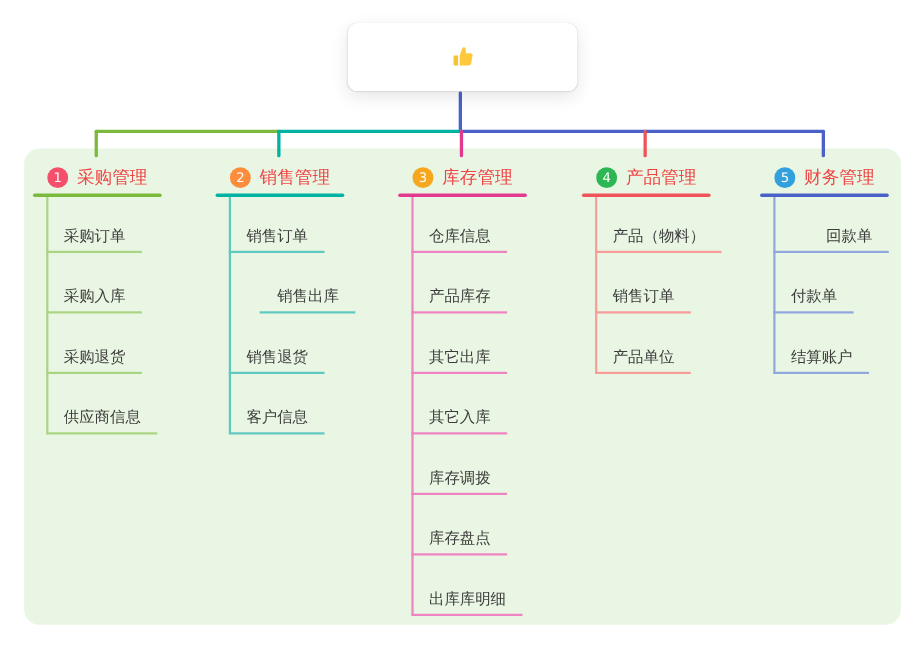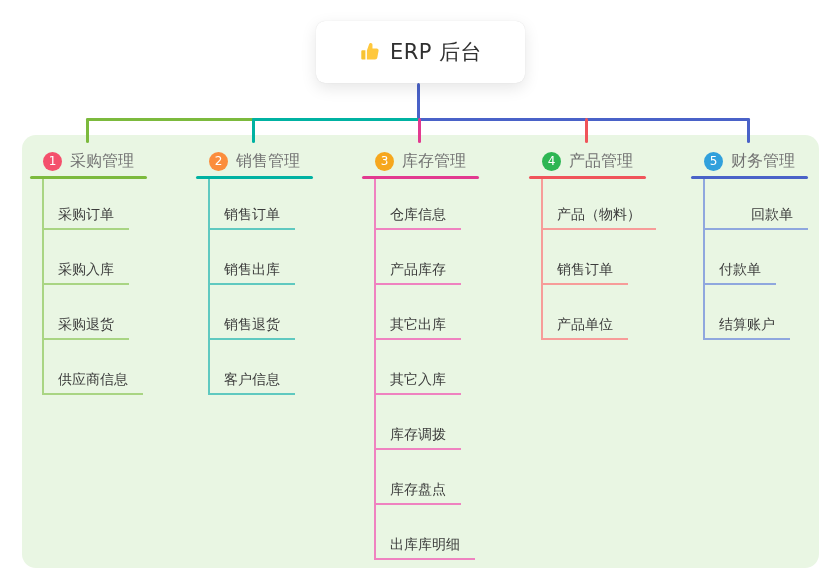--- a/index.html
+++ b/index.html
@@ -28,21 +28,21 @@
   .hline { height:3px; border-radius:2px; }
   .vline { width:3px; border-radius:2px; }
 
   
   .branch-header { position:absolute; height:22px; display:flex; align-items:center; z-index:2; }
   .badge {
     width:19px; height:19px; border-radius:50%; color:#ffffff;
     font-size:12px; line-height:1; display:flex; align-items:center; justify-content:center;
     flex:0 0 auto;
   }
-  .branch-label { margin-left:8px; font-size:16px; color:#737373; white-space:nowrap; }
+  .branch-label { margin-left:8px; font-size:16px; color:#ef4444; white-space:nowrap; }
   .header-line { position:absolute; height:3px; border-radius:2px; z-index:2; }
 
   
   .trunk { position:absolute; width:2px; z-index:1; }
   .item  { position:absolute; z-index:2; }
   .item-label {
     display:inline-block; font-size:14px; color:#3c3c3c; white-space:nowrap;
     padding:0 15px 4px 16px; border-bottom-width:2px; border-bottom-style:solid;
   }
 </style>
@@ -51,21 +51,20 @@
 
 <div class="stage">
 
   <div class="root-card">
     <span class="thumb-icon">
       <svg viewBox="0 0 24 24" width="22" height="22" aria-hidden="true">
         <path fill="#f7c331" d="M3.5 10.2H7v10H3.5c-.6 0-1-.45-1-1v-8c0-.55.4-1 1-1z"></path>
         <path fill="#ffc83d" d="M8.6 20.2V10.4l2.5-7c.25-.75.95-1.25 1.7-1.25 1.05 0 1.9.85 1.9 1.9v4.1h4.7c1.25 0 2.2 1.15 1.95 2.4l-1.35 7.5c-.2 1.2-1.25 2.15-2.5 2.15H8.6z"></path>
       </svg>
     </span>
-    <span class="root-title">ERP 后台</span>
   </div>
 
   <div class="panel"></div>
 
   <div id="connectors">
       <div class="vline" style="left: 417px; top: 83px; height: 38px; background: rgb(74, 98, 200);"></div>
       <div class="hline" style="left: 86px; top: 118px; width: 169px; background: rgb(124, 186, 61);"></div>
       <div class="hline" style="left: 252px; top: 118px; width: 169px; background: rgb(0, 178, 162);"></div>
       <div class="hline" style="left: 418px; top: 118px; width: 332px; background: rgb(74, 98, 200);"></div>
       <div class="vline" style="left: 86px; top: 118px; height: 25px; background: rgb(124, 186, 61);"></div>
@@ -85,21 +84,21 @@
       <div class="item" style="left: 42px; top: 259px;"><span class="item-label" style="border-bottom-color: rgb(169, 213, 131);">采购入库</span></div>
       <div class="item" style="left: 42px; top: 314px;"><span class="item-label" style="border-bottom-color: rgb(169, 213, 131);">采购退货</span></div>
       <div class="item" style="left: 42px; top: 369px;"><span class="item-label" style="border-bottom-color: rgb(169, 213, 131);">供应商信息</span></div>
       <div class="branch-header" style="left: 209px; top: 150px;">
         <span class="badge" style="background: rgb(251, 141, 60);">2</span>
         <span class="branch-label">销售管理</span>
       </div>
       <div class="header-line" style="left: 196px; top: 176px; width: 117px; background: rgb(0, 178, 162);"></div>
       <div class="trunk" style="left: 208px; top: 179px; height: 215px; background: rgb(95, 201, 192);"></div>
       <div class="item" style="left: 208px; top: 204px;"><span class="item-label" style="border-bottom-color: rgb(95, 201, 192);">销售订单</span></div>
-      <div class="item" style="left: 208px; top: 259px;"><span class="item-label" style="border-bottom-color: rgb(95, 201, 192);">销售出库</span></div>
+      <div class="item" style="left: 208px; top: 259px; padding-left: 28px;"><span class="item-label" style="border-bottom-color: rgb(95, 201, 192);">销售出库</span></div>
       <div class="item" style="left: 208px; top: 314px;"><span class="item-label" style="border-bottom-color: rgb(95, 201, 192);">销售退货</span></div>
       <div class="item" style="left: 208px; top: 369px;"><span class="item-label" style="border-bottom-color: rgb(95, 201, 192);">客户信息</span></div>
       <div class="branch-header" style="left: 375px; top: 150px;">
         <span class="badge" style="background: rgb(246, 167, 30);">3</span>
         <span class="branch-label">库存管理</span>
       </div>
       <div class="header-line" style="left: 362px; top: 176px; width: 117px; background: rgb(226, 58, 144);"></div>
       <div class="trunk" style="left: 374px; top: 179px; height: 380px; background: rgb(239, 130, 192);"></div>
       <div class="item" style="left: 374px; top: 204px;"><span class="item-label" style="border-bottom-color: rgb(239, 130, 192);">仓库信息</span></div>
       <div class="item" style="left: 374px; top: 259px;"><span class="item-label" style="border-bottom-color: rgb(239, 130, 192);">产品库存</span></div>

